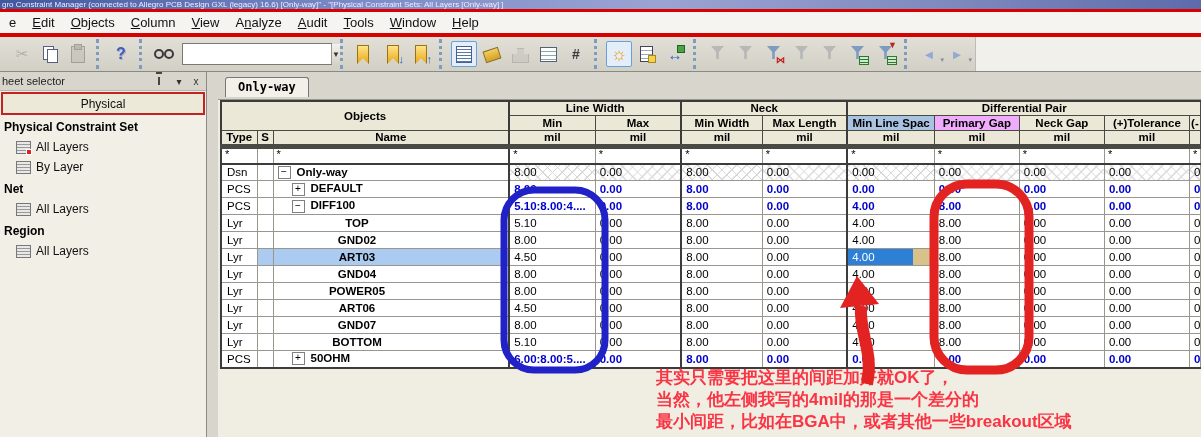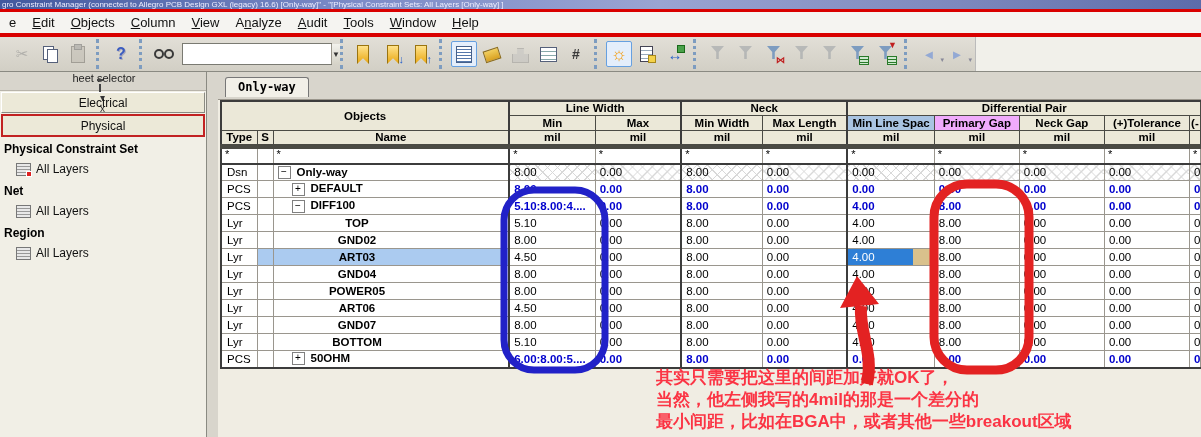--- a/index.html
+++ b/index.html
@@ -60,21 +60,21 @@
   .gridmark{position:absolute;right:1px;bottom:1px;width:8px;height:7px;background:
      repeating-linear-gradient(#cfe8cf 0 2px,#2a7a2a 2px 3px);border:1px solid #2a7a2a;}
   .back-icon::before{content:"\25C4";font-size:13px;color:#93a9d4;}
   .forward-icon::before{content:"\25BA";font-size:13px;color:#93a9d4;}
   .ddot{position:absolute;right:-3px;bottom:2px;font-size:7px;color:#889;}
 
   
   .main{position:relative;height:366px;border-top:1px solid #8a8a82;background:#d8d5cc;}
   .sidebar{position:absolute;left:0;top:0;width:206px;height:100%;background:#f1efe6;border-right:1px solid #8a8a82;}
   .sbheader{height:18px;background:#d8d5cc;display:flex;align-items:center;font-size:11px;color:#222;
-            border-bottom:1px solid #b8b4aa;padding-left:2px;flex-direction:column;}
+            border-bottom:1px solid #b8b4aa;padding-left:2px;}
   .sbheader .sp{flex:1;}
   .sbico{width:14px;height:12px;margin-right:3px;display:inline-flex;align-items:center;justify-content:center;
          font-size:10px;color:#333;}
   .pin-icon::before{content:"";width:2px;height:8px;background:#444;display:block;}
   .pin-icon::after{content:"";width:6px;height:2px;background:#444;display:block;position:relative;left:-4px;top:-8px;}
   .sbtab{margin:1px 1px 0 1px;height:19px;background:#ece9d8;border:1px solid #fff;border-right-color:#8a8a82;
          border-bottom-color:#8a8a82;display:flex;align-items:center;justify-content:center;font-size:12px;color:#111;}
   .sbtab.activeRed{border:2px solid #c22222;}
   .sbsection{font-weight:bold;font-size:12px;color:#000;padding:5px 0 3px 4px;}
   .sbitem{display:flex;align-items:center;padding:3px 0 3px 16px;font-size:12px;color:#111;}
@@ -224,30 +224,33 @@
 <div class="main">
   <div class="sidebar">
     <div class="sbheader">
       <span>heet selector</span>
       <span class="sp"></span>
       <span class="sbico pin-icon"></span>
       <span class="sbico">▾</span>
       <span class="sbico">x</span>
     </div>
     <div id="sbtabs">
-        <div class="sbtab">Electrical</div>
         <div class="sbtab activeRed">Physical</div>
       </div>
     <div id="sbtree">
         <div class="sbsection">Physical Constraint Set</div>
         <div class="sbitem">
           <span class="gridico">
             <span class="dot"></span>
           </span>
           <span>All Layers</span>
+        </div>
+        <div class="sbitem">
+          <span class="gridico"></span>
+          <span>By Layer</span>
         </div>
         <div class="sbsection">Net</div>
         <div class="sbitem">
           <span class="gridico"></span>
           <span>All Layers</span>
         </div>
         <div class="sbsection">Region</div>
         <div class="sbitem">
           <span class="gridico"></span>
           <span>All Layers</span>

